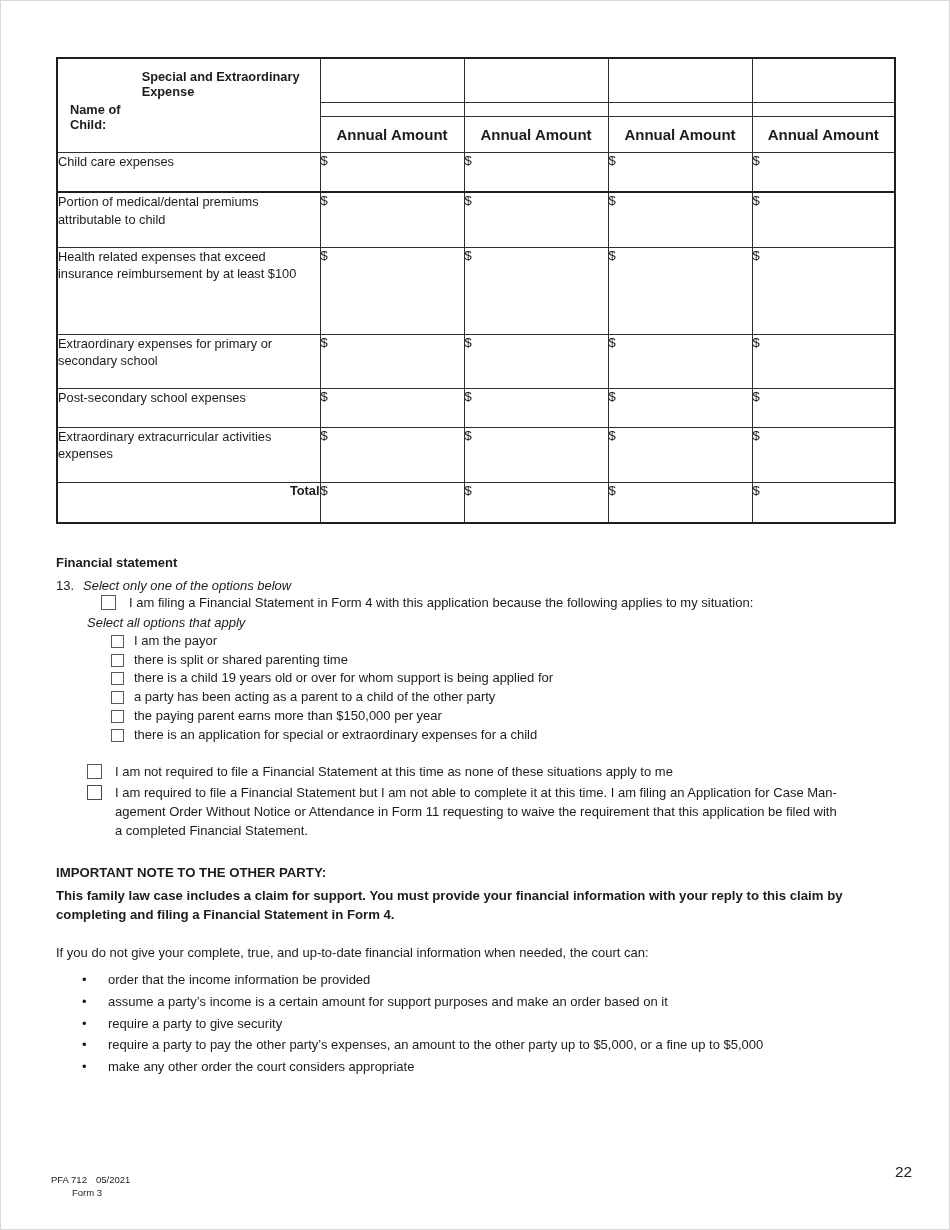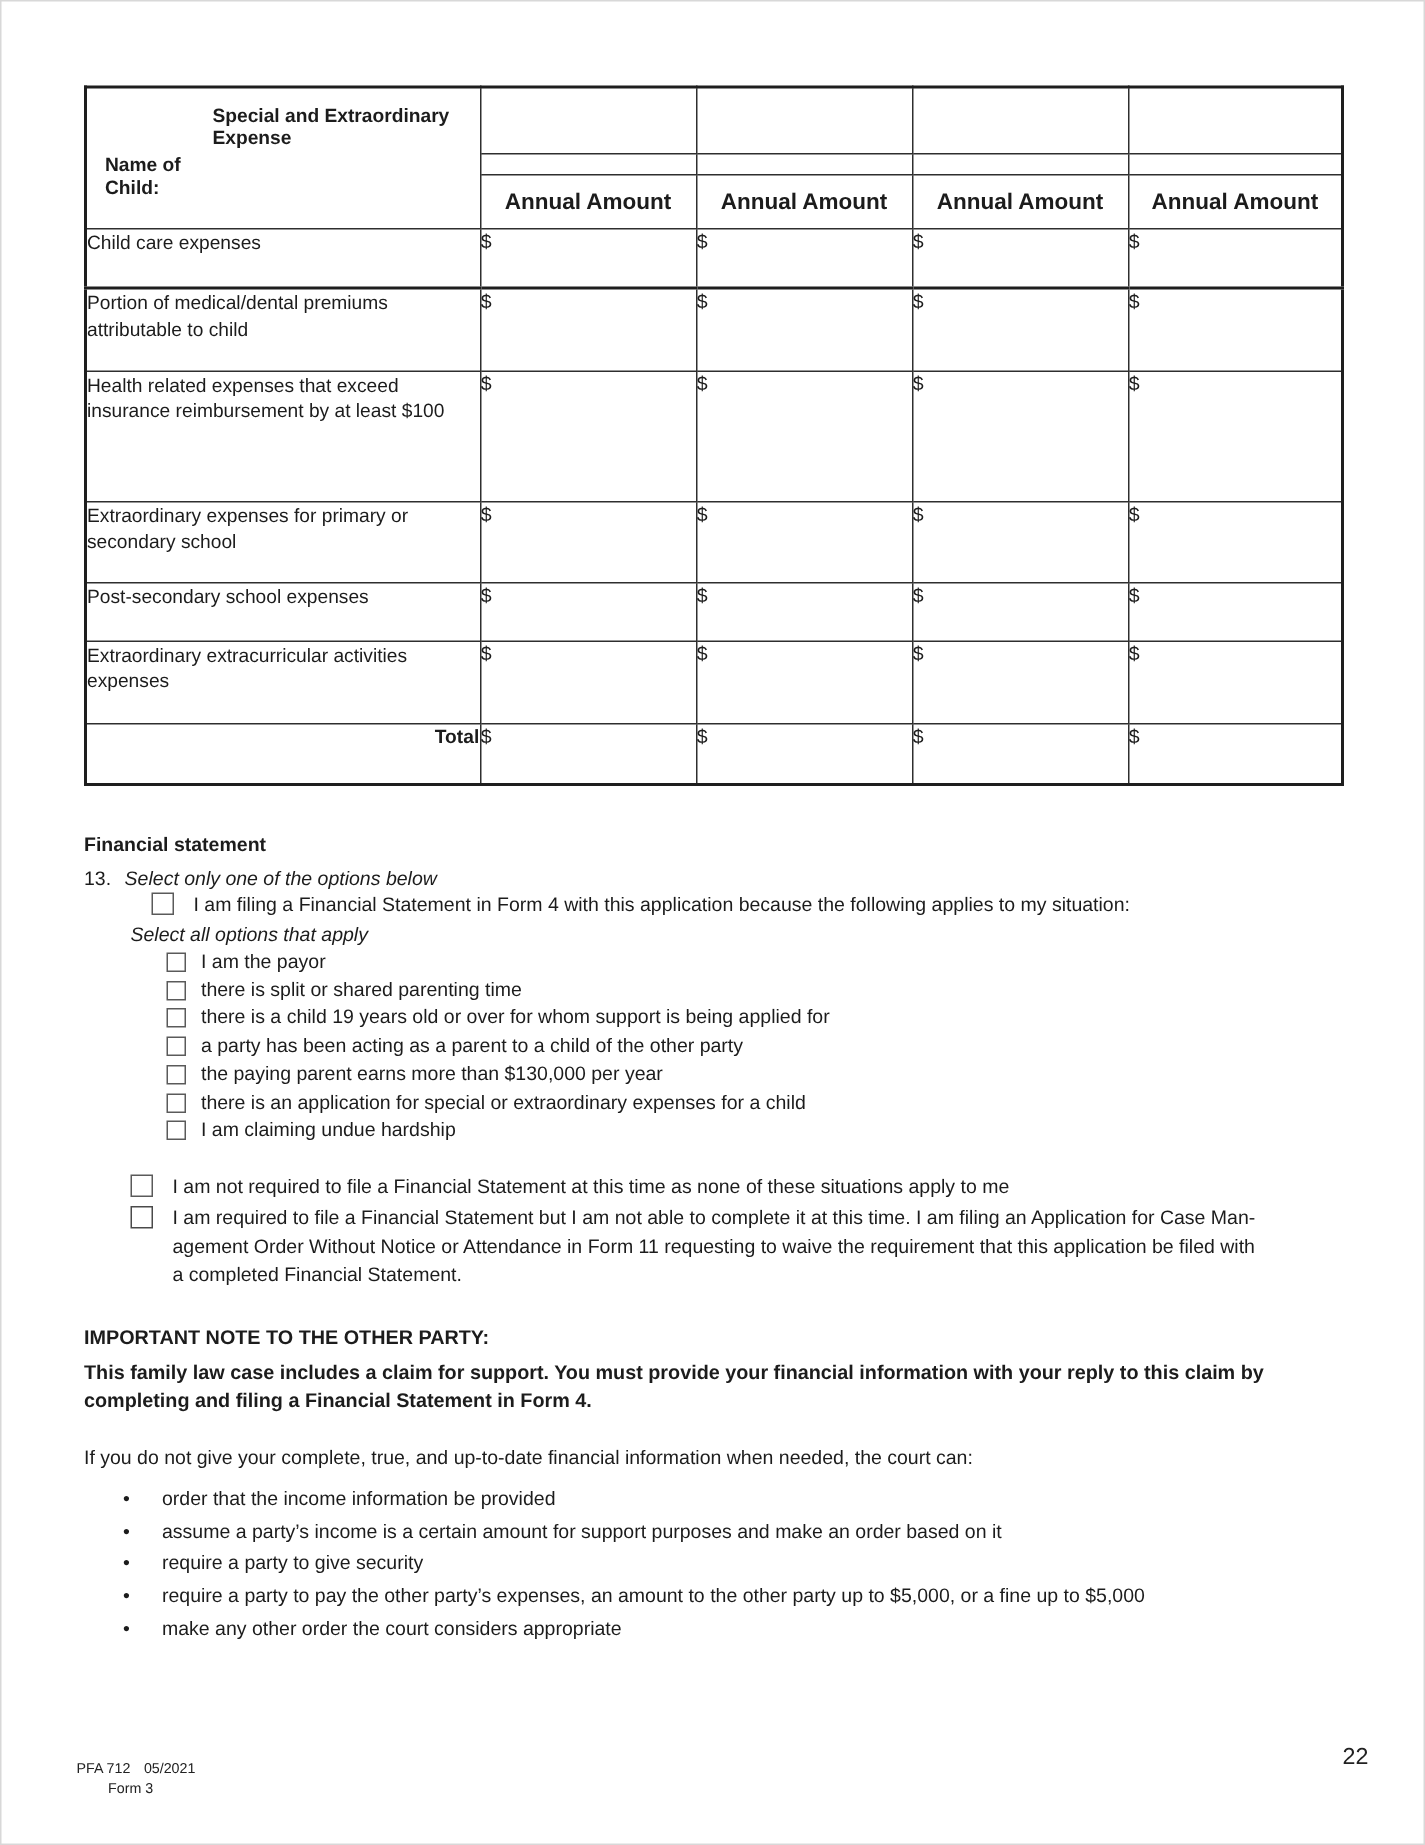--- a/index.html
+++ b/index.html
@@ -190,29 +190,25 @@
     <div class="sub-opt">
       <span class="cb-sm"></span>
       <span>there is a child 19 years old or over for whom support is being applied for</span>
     </div>
     <div class="sub-opt">
       <span class="cb-sm"></span>
       <span>a party has been acting as a parent to a child of the other party</span>
     </div>
     <div class="sub-opt">
       <span class="cb-sm"></span>
-      <span>the paying parent earns more than $130,000 per year</span>
+      <span>the paying parent earns more than $150,000 per year</span>
     </div>
     <div class="sub-opt">
       <span class="cb-sm"></span>
       <span>there is an application for special or extraordinary expenses for a child</span>
-    </div>
-    <div class="sub-opt">
-      <span class="cb-sm"></span>
-      <span>I am claiming undue hardship</span>
     </div>
 
     <div class="opt opt-b">
       <span class="cb"></span>
       <span class="opt-label">I am not required to file a Financial Statement at this time as none of these situations apply to me</span>
     </div>
 
     <div class="opt opt-c">
       <span class="cb cb-heavy"></span>
       <span class="opt-label pre">I am required to file a Financial Statement but I am not able to complete it at this time. I am filing an Application for Case Man-

